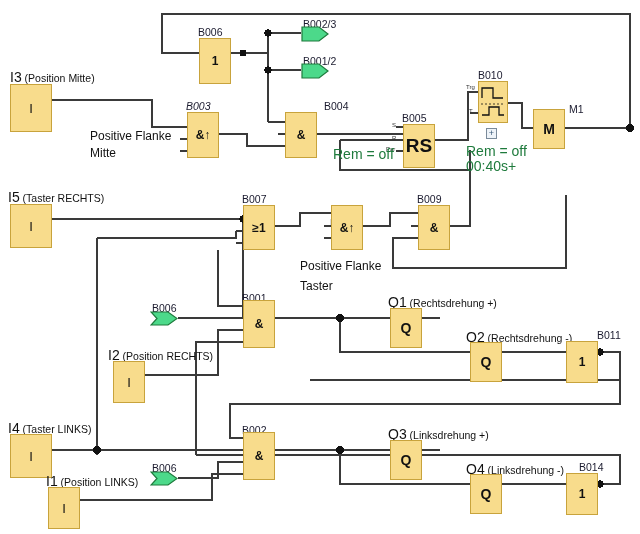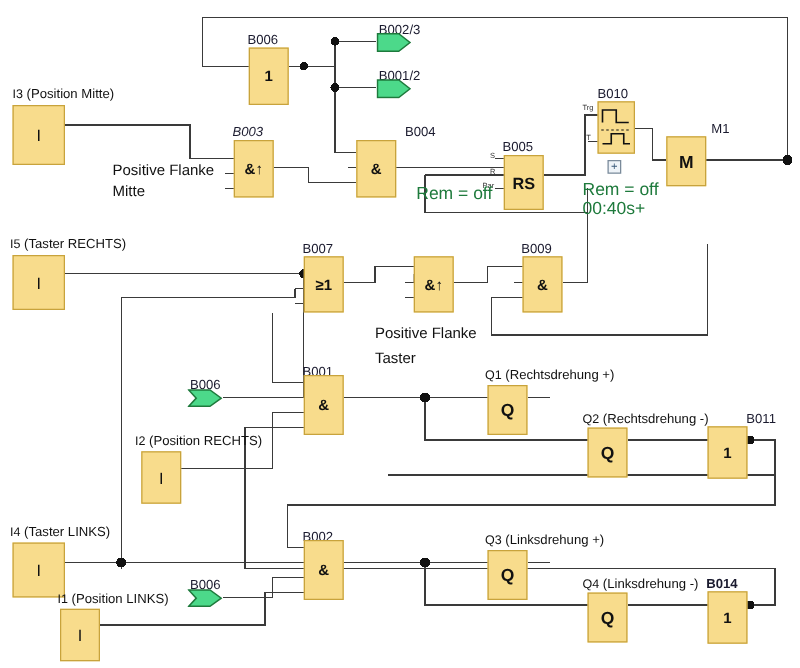--- a/index.html
+++ b/index.html
@@ -16,36 +16,36 @@
     position:absolute;
     background:#F8DC8C;
     border:1px solid #C8A33C;
     box-sizing:border-box;
     display:flex;align-items:center;justify-content:center;
     font-size:12px;color:#111;
     font-family:"Liberation Sans", sans-serif;
   }
   .blk.io{font-size:13px;}
   .blk.func{font-weight:700;font-size:12px;}
-  .blk.rs{font-weight:700;font-size:13px;}
+  .blk.rs{font-weight:700;font-size:19px;}
   .blk.mem{font-weight:700;font-size:14px;}
   .blk.out{font-weight:700;font-size:14px;}
 
   
   .lbl{
     position:absolute;
     font-size:10.5px;
     color:#111;
     white-space:nowrap;
     font-family:"Liberation Sans", sans-serif;
     line-height:1.1;
   }
   .lbl.blkname{font-size:10.5px;color:#1a1a2e;}
   .lbl.io{font-size:10.5px;}
-  .lbl.io .pin{font-size:10px;}
+  .lbl.io .pin{font-size:14px;}
   .lbl.big{font-size:13.5px;}
   .lbl.note{font-size:12px;color:#111;}
   .lbl.green{color:#1E7A3C;font-size:14px;}
   .lbl.pin{font-size:6px;color:#333;}
 
   
   .flag{position:absolute;}
 
   
   .timerbox{
@@ -234,21 +234,21 @@
     <svg width="28" height="40" viewBox="0 0 28 40">
       <polyline points="3,16 3,6 14,6 14,16 24,16" fill="none" stroke="#111" stroke-width="1.3"></polyline>
       <line x1="2" y1="22" x2="24" y2="22" stroke="#111" stroke-width="0.8" stroke-dasharray="2,2"></line>
       <polyline points="3,33 10,33 10,25 20,25 20,33 25,33" fill="none" stroke="#111" stroke-width="1.3"></polyline>
     </svg>
   </div>
   <div class="plusbox" style="left:486px;top:128px;">+</div>
   <div class="lbl green" style="left:466px;top:144px;">Rem = off</div>
   <div class="lbl green" style="left:466px;top:159px;text-align:right;">00:40s+</div>
 
-  <div class="lbl blkname" style="left:533px;top:98px;padding-left:36px;">M1</div>
+  <div class="lbl blkname" style="left:533px;top:104px;padding-left:36px;">M1</div>
   <div class="blk mem" style="left:533px;top:109px;width:32px;height:40px;">M</div>
 
   <div class="lbl io" style="left:8px;top:190px;">
     <span class="pin">I5</span>
     <span>(Taster RECHTS)</span>
   </div>
   <div class="blk io" style="left:10px;top:204px;width:42px;height:44px;">I</div>
 
   <div class="lbl blkname" style="left:242px;top:194px;">B007</div>
   <div class="blk func" style="left:243px;top:205px;width:32px;height:45px;">≥1</div>
@@ -319,16 +319,16 @@
     <span>(Linksdrehung +)</span>
   </div>
   <div class="blk out" style="left:390px;top:440px;width:32px;height:40px;">Q</div>
 
   <div class="lbl io" style="left:466px;top:462px;">
     <span class="pin">Q4</span>
     <span>(Linksdrehung -)</span>
   </div>
   <div class="blk out" style="left:470px;top:474px;width:32px;height:40px;">Q</div>
 
-  <div class="lbl blkname" style="left:565px;top:462px;font-weight:bold;">B014</div>
+  <div class="lbl blkname" style="left:579px;top:462px;">B014</div>
   <div class="blk func" style="left:566px;top:473px;width:32px;height:42px;">1</div>
 
 </div>
 
 </body></html>

